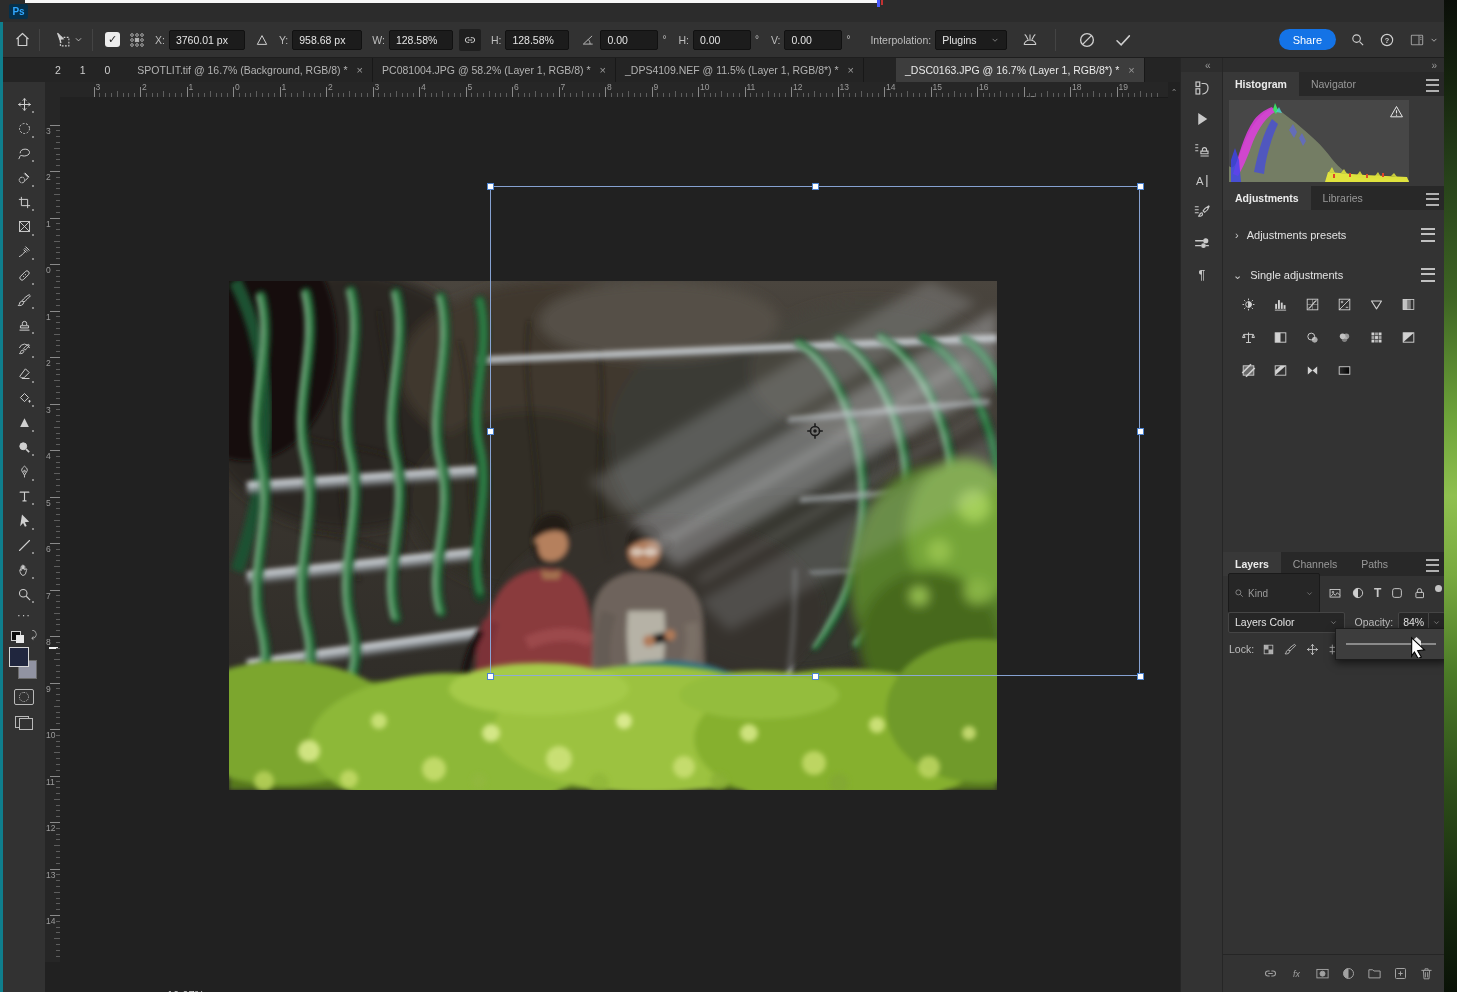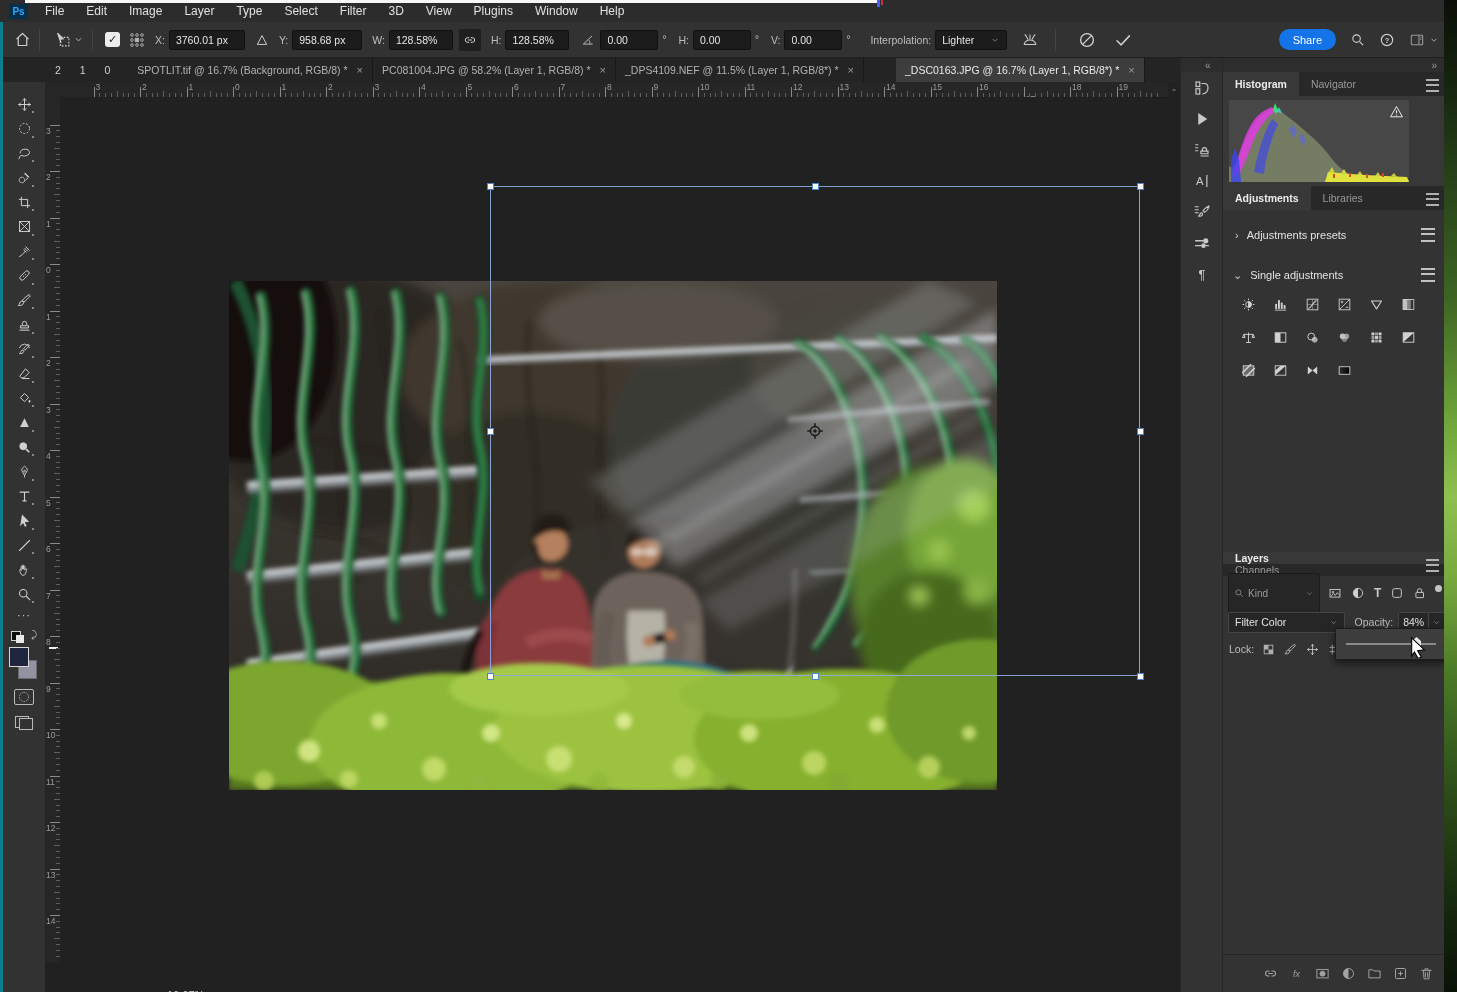--- a/index.html
+++ b/index.html
@@ -507,34 +507,20 @@
 
 <div id="app">
 
   <div class="abs" id="art-top"></div>
   <div class="abs" id="art-dash1"></div>
   <div class="abs" id="art-dash2"></div>
   <div class="abs" id="art-right"></div>
 
   <div class="abs" id="menubar">
     <div id="pslogo">Ps</div>
-    <div id="menu-items" style="display:flex;margin-left:6px;">
-        <span class="mi">File</span>
-        <span class="mi">Edit</span>
-        <span class="mi">Image</span>
-        <span class="mi">Layer</span>
-        <span class="mi">Type</span>
-        <span class="mi">Select</span>
-        <span class="mi">Filter</span>
-        <span class="mi">3D</span>
-        <span class="mi">View</span>
-        <span class="mi">Plugins</span>
-        <span class="mi">Window</span>
-        <span class="mi">Help</span>
-      </div>
   </div>
 
   <div class="abs" id="optionsbar">
     <span style="margin-left:14px">
         <svg class="ic" style="width:17px;height:17px">
           <use href="#sym-home"></use>
         </svg>
       </span>
     <div class="ob-sep"></div>
     <span style="margin-left:6px">
@@ -580,21 +566,21 @@
     <div class="ob-input" style="width:44px;margin-left:5px">0.00</div>
     <span class="deg">°</span>
     <span class="ob-label">H:</span>
     <div class="ob-input" style="width:44px">0.00</div>
     <span class="deg">°</span>
     <span class="ob-label">V:</span>
     <div class="ob-input" style="width:44px">0.00</div>
     <span class="deg">°</span>
     <span class="ob-label" style="margin-left:18px">Interpolation:</span>
     <div class="ob-input" style="width:58px;justify-content:space-between">
-      <span>Lighter</span>
+      <span>Plugins</span>
       <svg class="ic" style="width:10px;height:10px;color:#9a9a9a">
           <use href="#sym-chevron-down"></use>
         </svg>
     </div>
     <span style="margin-left:14px">
         <svg class="ic" style="width:18px;height:18px">
           <use href="#sym-warp"></use>
         </svg>
       </span>
     <div class="ob-sep" style="margin-left:16px"></div>
@@ -1548,21 +1534,21 @@
             <use href="#a-selective-color"></use>
           </svg>
         </div>
         <div class="adj-ic">
           <svg class="ic" style="width:17px;height:15px">
             <use href="#a-gradient-map"></use>
           </svg>
         </div>
       </div>
 
-    <div class="phead" style="top:494px;flex-direction:column;">
+    <div class="phead" style="top:494px;">
       <div class="ptab active">Layers</div>
       <div class="ptab">Channels</div>
       <div class="ptab">Paths</div>
       <div class="pmenu"></div>
     </div>
     <div class="lrow" style="top:522px;height:26px;">
       <div style="margin-left:5px;width:80px;height:18px;background:#262626;border:1px solid #1a1a1a;border-radius:2px;display:flex;align-items:center;padding:10px 5px;">
         <svg class="ic" style="width:10px;height:10px;color:#9a9a9a;">
             <use href="#sym-search"></use>
           </svg>
@@ -1591,21 +1577,21 @@
           <div>
             <svg class="ic" style="width:14px;height:14px">
               <use href="#sym-smart-object"></use>
             </svg>
           </div>
         </div>
       <div style="width:7px;height:7px;border-radius:50%;background:#c4c4c4;margin-left:8px;margin-bottom:10px;"></div>
     </div>
     <div class="lrow" style="top:552px;height:24px;">
       <div style="margin-left:5px;width:112px;height:19px;background:#262626;border:1px solid #454545;border-radius:2px;display:flex;align-items:center;padding:0 6px;">
-        <span style="font-size:10.5px;color:#e2e2e2;">Filter Color</span>
+        <span style="font-size:10.5px;color:#e2e2e2;">Layers Color</span>
         <svg class="ic" style="width:9px;height:9px;color:#9a9a9a;margin-left:auto;">
             <use href="#sym-chevron-down"></use>
           </svg>
       </div>
       <span style="margin-left:10px;font-size:10.5px;color:#bdbdbd;">Opacity:</span>
       <div style="margin-left:5px;width:32px;height:19px;background:#262626;border:1px solid #454545;border-radius:2px 0 0 2px;display:flex;align-items:center;justify-content:center;font-size:10.5px;color:#e2e2e2;">84%</div>
       <div style="width:16px;height:19px;background:#262626;border:1px solid #454545;border-left:none;border-radius:0 2px 2px 0;display:flex;align-items:center;justify-content:center;">
         <svg class="ic" style="width:9px;height:9px;color:#9a9a9a;">
             <use href="#sym-chevron-down"></use>
           </svg>

